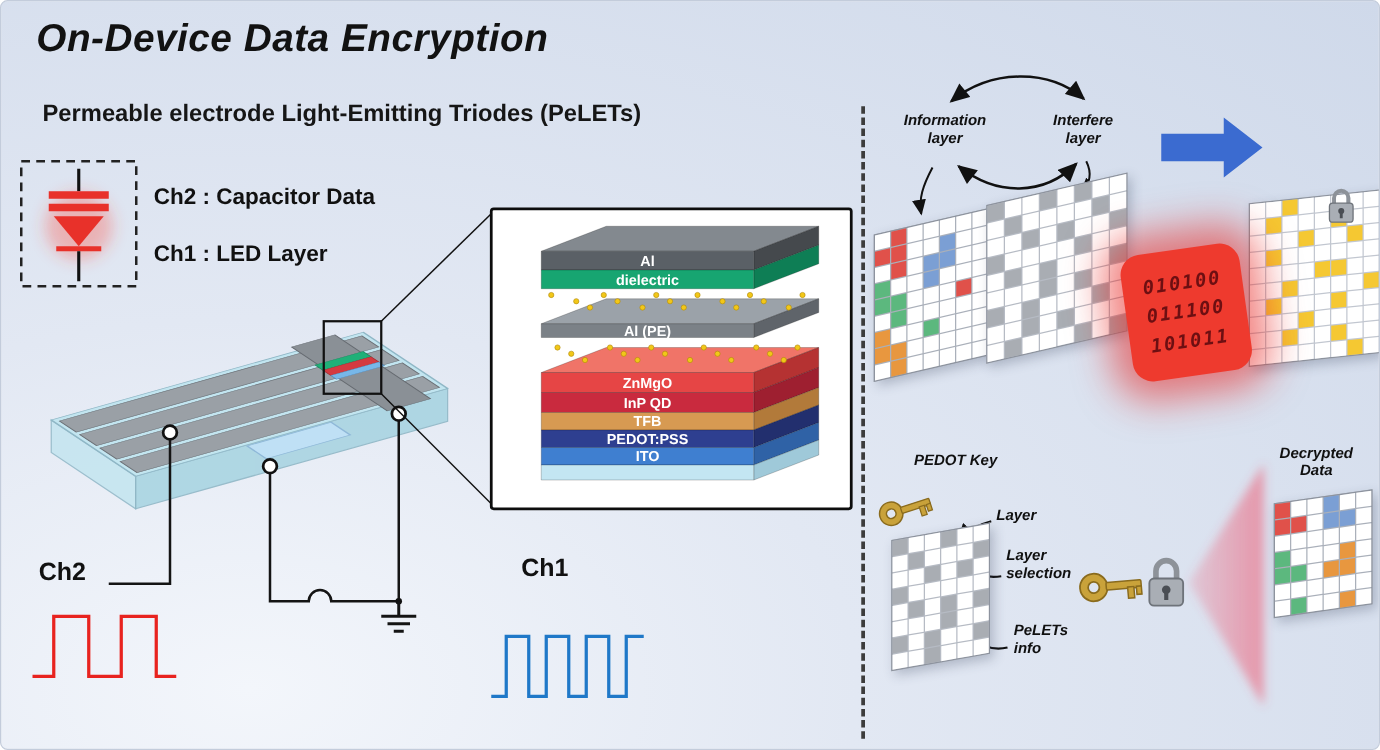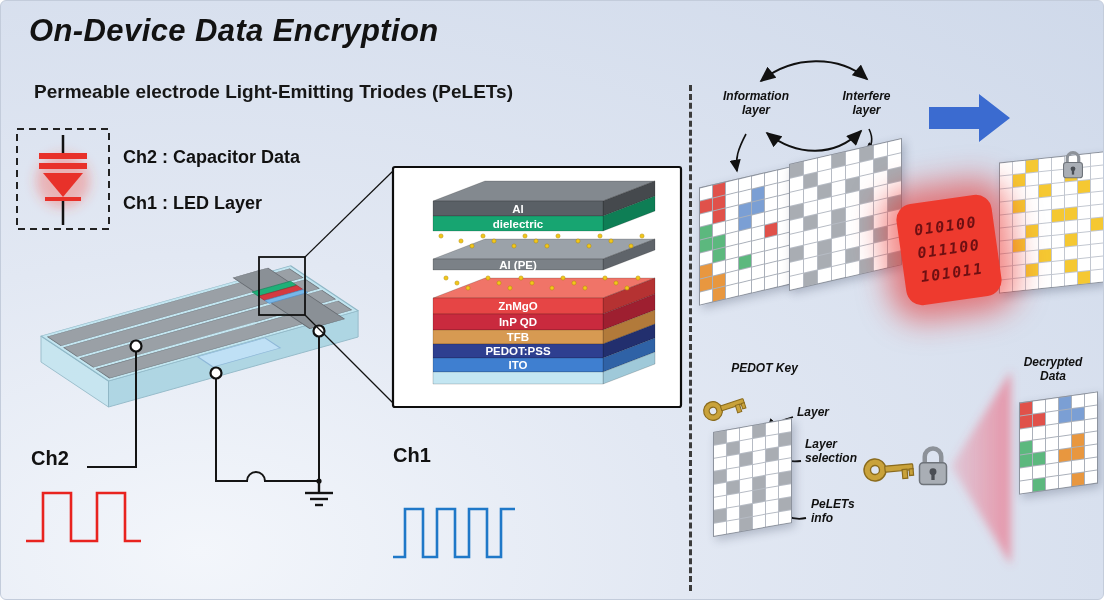--- a/index.html
+++ b/index.html
@@ -191,21 +191,21 @@
   </svg>
 
   <div class="abs title" style="left:28px; top:12px;">On-Device Data Encryption</div>
   <div class="abs subtitle" style="left:33px; top:80px;">Permeable electrode Light-Emitting Triodes (PeLETs)</div>
 
   <div class="abs legend-txt" style="left:122px; top:146px;">Ch2 : Capacitor Data</div>
   <div class="abs legend-txt" style="left:122px; top:192px;">Ch1 : LED Layer</div>
 
 
   <div class="abs wave-lbl" style="left:30px; top:446px;">Ch2</div>
-  <div class="abs wave-lbl" style="left:392px; top:443px;">Ch1</div>
+  <div class="abs wave-lbl" style="left:416px; top:443px;">Ch1</div>
 
   <div class="divider"></div>
 
   <div class="abs lbl pre" style="left:700px; top:88px; width:110px;">Information
 layer</div>
   <div class="abs lbl pre" style="left:818px; top:88px; width:95px;">Interfere
 layer</div>
 
   <div class="grid grid-info" style="grid-template-columns: repeat(7, 12px); grid-auto-rows: 12px;">
       <div class="cell" style="background: rgb(255, 255, 255);"></div>

